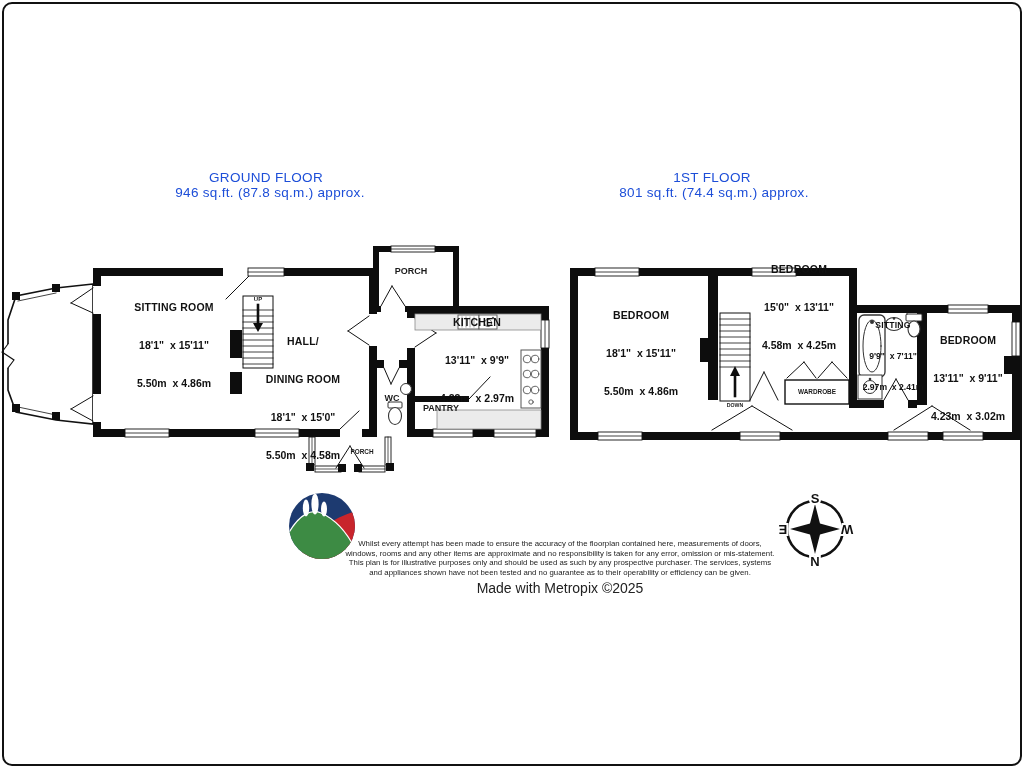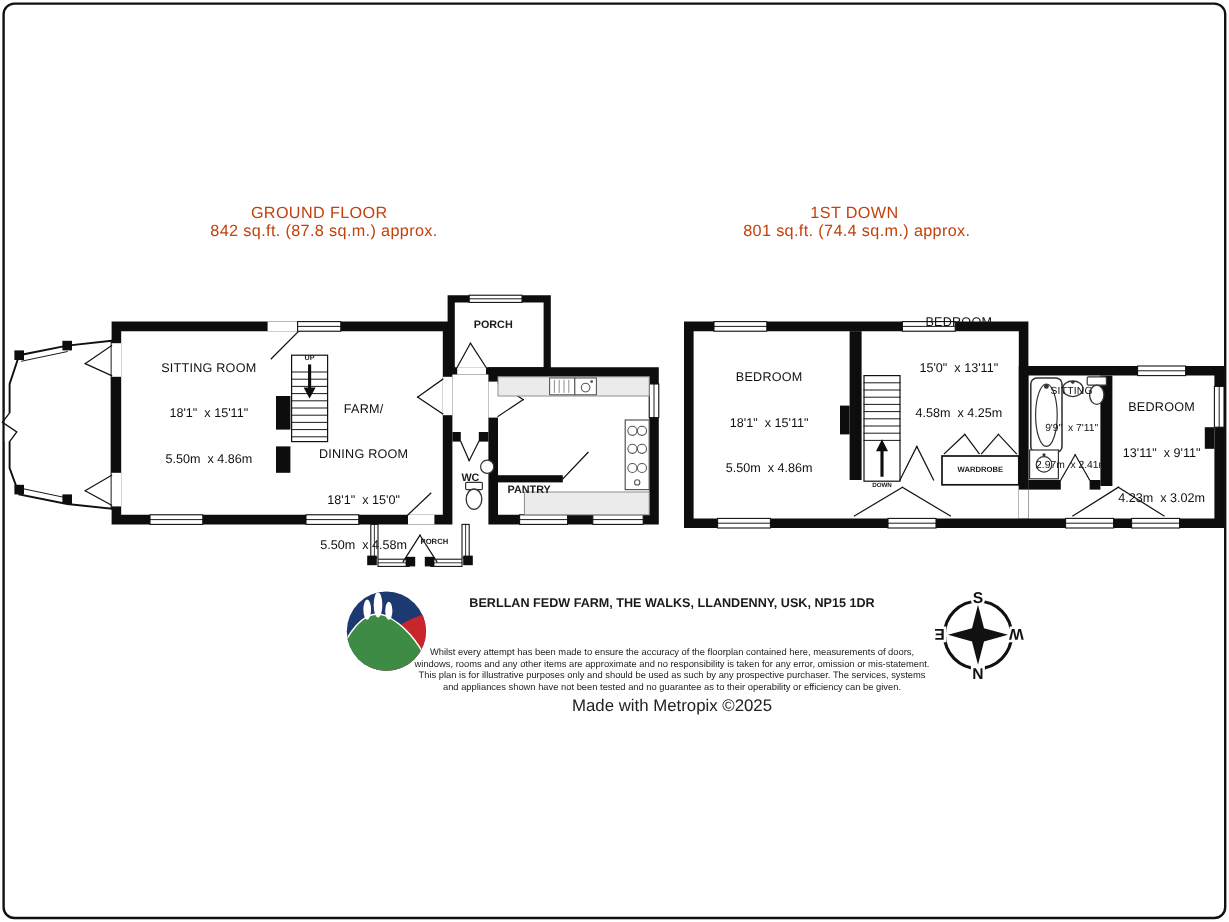--- a/index.html
+++ b/index.html
@@ -1,22 +1,22 @@
 <!DOCTYPE html>
 <html><head>
 <meta charset="utf-8">
 <style>
   html,body{margin:0;padding:0;background:#fff;}
   #page{position:relative;width:1024px;height:768px;background:#fff;overflow:hidden;
         font-family:"Liberation Sans", sans-serif;color:#1a1a1a;}
   .frame{position:absolute;left:2px;top:2px;right:2px;bottom:2px;border:2px solid #111;border-radius:10px;}
   svg{position:absolute;left:0;top:0;}
   .lbl{position:absolute;transform:translate(-50%,-50%);text-align:center;white-space:pre;line-height:1.2;}
-  .floor-title{font-size:13.5px;font-weight:400;color:#c2410c;letter-spacing:.3px;}
-  .room{font-weight:400;color:#111;}
+  .floor-title{font-size:13.5px;font-weight:400;color:#1d4ed8;letter-spacing:.3px;}
+  .room{font-weight:700;color:#111;}
   .room .nm{letter-spacing:.2px;}
   .sz-lg{font-size:10.5px;}
   .sz-md{font-size:8.6px;}
   .porch-lg{font-size:9px;font-weight:700;}
   .porch-sm{font-size:6.4px;font-weight:700;}
   .tiny{font-size:6px;font-weight:700;}
   .addr{font-size:10.5px;font-weight:700;}
   .total{font-size:11px;font-weight:700;}
   .disc{font-size:7.8px;font-weight:400;color:#222;line-height:1.22;white-space:normal;width:434px;}
   .made{font-size:14px;color:#222;text-align:right;}
@@ -318,38 +318,43 @@
       <circle cx="815" cy="529" r="28" fill="none" stroke="#111" stroke-width="2.6"></circle>
       <path d="M815,504 L820,523.5 L840,529 L820,534.5 L815,554 L810,534.5 L790,529 L810,523.5 Z" fill="#111"></path>
       <text x="815" y="498" text-anchor="middle" dominant-baseline="central" fill="#111" stroke="#fff" stroke-width="4" paint-order="stroke">S</text>
       <text x="815" y="561" text-anchor="middle" dominant-baseline="central" fill="#111" stroke="#fff" stroke-width="4" paint-order="stroke">N</text>
       <text x="783" y="529" text-anchor="middle" dominant-baseline="central" transform="rotate(180 783 529)" fill="#111" stroke="#fff" stroke-width="4" paint-order="stroke">E</text>
       <text x="847" y="529" text-anchor="middle" dominant-baseline="central" transform="rotate(180 847 529)" fill="#111" stroke="#fff" stroke-width="4" paint-order="stroke">W</text>
     </g>
   </svg>
 
   <div class="lbl floor-title" style="left:266px;top:178px">GROUND FLOOR</div>
-  <div class="lbl floor-title" style="left:270px;top:193px">842 sq.ft. (87.8 sq.m.) approx.</div>
-  <div class="lbl floor-title" style="left:712px;top:178px">1ST DOWN</div>
+  <div class="lbl floor-title" style="left:270px;top:193px">946 sq.ft. (87.8 sq.m.) approx.</div>
+  <div class="lbl floor-title" style="left:712px;top:178px">1ST FLOOR</div>
   <div class="lbl floor-title" style="left:714px;top:193px">801 sq.ft. (74.4 sq.m.) approx.</div>
 
 
   <div class="lbl room sz-lg" style="left:174px;top:345px">
     <div class="nm">SITTING ROOM</div>
     <div>18'1"  x 15'11"</div>
     <div>5.50m  x 4.86m</div>
   </div>
 
   <div class="lbl room sz-lg" style="left:303px;top:398px">
-    <div class="nm">FARM/</div>
+    <div class="nm">HALL/</div>
     <div class="nm">DINING ROOM</div>
     <div>18'1"  x 15'0"</div>
     <div>5.50m  x 4.58m</div>
   </div>
 
+  <div class="lbl room sz-lg" style="left:477px;top:360px">
+    <div class="nm">KITCHEN</div>
+    <div>13'11"  x 9'9"</div>
+    <div>4.23m  x 2.97m</div>
+  </div>
 
   <div class="lbl porch-lg" style="left:411px;top:271px">PORCH</div>
   <div class="lbl porch-sm" style="left:362px;top:452px">PORCH</div>
   <div class="lbl porch-lg" style="left:392px;top:398px">WC</div>
   <div class="lbl porch-lg" style="left:441px;top:408px">PANTRY</div>
   <div class="lbl tiny" style="left:258px;top:300px">UP</div>
 
   <div class="lbl room sz-lg" style="left:641px;top:353px">
     <div class="nm">BEDROOM</div>
     <div>18'1"  x 15'11"</div>
@@ -370,16 +375,15 @@
 
   <div class="lbl room sz-lg" style="left:968px;top:378px">
     <div class="nm">BEDROOM</div>
     <div>13'11"  x 9'11"</div>
     <div>4.23m  x 3.02m</div>
   </div>
 
   <div class="lbl porch-sm" style="left:817px;top:392px">WARDROBE</div>
   <div class="lbl tiny" style="left:735px;top:405px;font-size:5.2px">DOWN</div>
 
-  <div class="lbl addr" style="left:560px;top:503px">BERLLAN FEDW FARM, THE WALKS, LLANDENNY, USK, NP15 1DR</div>
   <div class="lbl disc" style="left:560px;top:558px">Whilst every attempt has been made to ensure the accuracy of the floorplan contained here, measurements of doors, windows, rooms and any other items are approximate and no responsibility is taken for any error, omission or mis-statement. This plan is for illustrative purposes only and should be used as such by any prospective purchaser. The services, systems and appliances shown have not been tested and no guarantee as to their operability or efficiency can be given.</div>
   <div class="lbl made" style="left:560px;top:588px">Made with Metropix ©2025</div>
 </div>
 
 </body></html>

